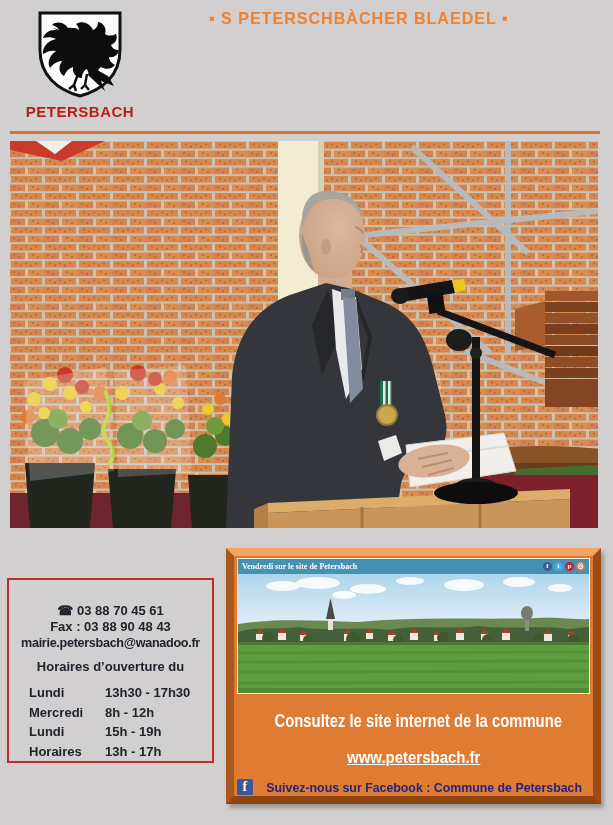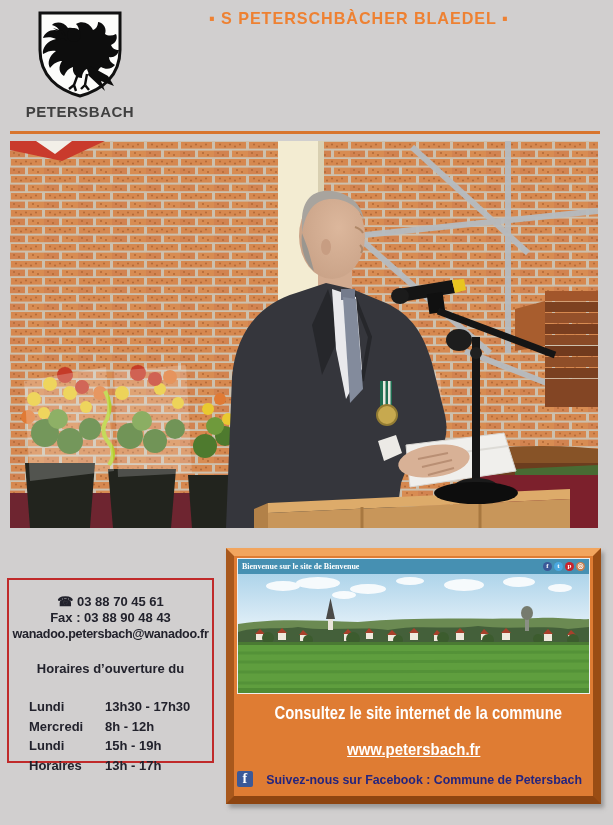--- a/index.html
+++ b/index.html
@@ -4,21 +4,21 @@
 <style>
   html,body{margin:0;padding:0}
   body{
     width:613px;height:825px;position:relative;overflow:hidden;
     background:#d1cfcf;
     font-family:"Liberation Sans",sans-serif;
   }
   
   .crest{position:absolute;left:25px;top:8px;width:110px;text-align:center}
   .crest svg{display:block;margin:0 auto}
-  .crest-label{font-size:15px;font-weight:bold;color:#404040;letter-spacing:.5px;margin-top:3px}
+  .crest-label{font-size:15px;font-weight:bold;color:#b91c1c;letter-spacing:.5px;margin-top:3px}
 
   .masthead{position:absolute;left:118px;top:0;width:482px;text-align:center}
   .main-title{
     margin-top:46px;display:inline-block;white-space:nowrap;
     font-size:41px;font-weight:bold;color:#0b0b0b;
     transform:scale(.78,1.1);transform-origin:center top;
   }
   .sub-title{
     margin-top:9px;display:inline-block;white-space:nowrap;
     font-size:17px;font-weight:bold;color:#ee8132;letter-spacing:1px;
@@ -29,24 +29,24 @@
   
   .photo{position:absolute;left:10px;top:141px;width:588px;height:387px;background:#caa27c}
   .photo svg{display:block}
 
   
   .contact{
     position:absolute;left:7px;top:578px;width:207px;height:185px;box-sizing:border-box;
     border:2px solid #c02a2a;color:#22222c;font-weight:bold;text-align:center;font-size:13px;
   }
   .contact .line{line-height:16px}
-  .contact .first{margin-top:14px}
+  .contact .first{margin-top:23px}
   .contact .email{font-size:12.6px;letter-spacing:-.3px}
-  .hours-title{margin-top:19px;line-height:16px}
-  .sched{margin-top:20px;padding:0 14px 0 20px}
+  .hours-title{margin-top:8px;line-height:16px}
+  .sched{margin-top:8px;padding:0 14px 0 20px}
   .srow{display:flex;line-height:19.5px}
   .sday{width:45%;text-align:left}
   .shrs{width:55%;text-align:left}
 
   
   .webbox{
     position:absolute;left:226px;top:548px;width:375px;height:256px;box-sizing:border-box;
     background:#df7c33;text-align:center;
     border:8px solid #df7c33;
     border-top-color:#f2a55e;border-left-color:#a8581c;
@@ -54,21 +54,21 @@
     box-shadow:3px 4px 4px rgba(110,110,110,.55);
   }
   .shot{width:351px;margin:2px auto 0;border:1px solid #efefef;background:#fff}
   .shot-header{height:15px;background:#4690b2;display:flex;align-items:center;padding:0 4px}
   .shot-title{font-family:"Liberation Serif",serif;font-weight:bold;font-size:8px;color:#fff;flex:1;text-align:left;white-space:nowrap}
   .shot-icons{display:flex;gap:2px}
   .si{width:9px;height:9px;border-radius:50%;color:#fff;font-size:7px;line-height:9px;font-weight:bold;text-align:center;font-family:"Liberation Serif",serif}
   .si-0{background:#3b5998}.si-1{background:#4aa8e0}.si-2{background:#c8232c}.si-3{background:#c97f4f}
   .shot-img svg{display:block}
 
-  .cta{margin-top:8px;height:22px}
+  .cta{margin-top:16px;height:22px}
   .cta span{display:inline-block;white-space:nowrap;font-size:19px;font-weight:bold;color:#fff;transform:scaleX(.78);transform-origin:center top}
   .url{margin-top:16px;height:20px}
   .url a{display:inline-block;white-space:nowrap;font-size:17px;font-weight:bold;color:#fff;text-decoration:underline;transform:scaleX(.88);transform-origin:center top;cursor:pointer}
   .fbrow{margin-top:11px;display:flex;align-items:center;justify-content:center;gap:5px;cursor:pointer}
   .fb-ic{width:16px;height:16px;background:#3b5998;border-radius:2px;color:#fff;font-family:"Liberation Serif",serif;font-weight:bold;font-size:14px;line-height:15px;text-align:center}
   .fb-tx{display:inline-block;white-space:nowrap;font-size:13px;font-weight:bold;color:#24247e;transform:scaleX(.95)}
 </style>
 </head>
 <body>
 
@@ -282,21 +282,21 @@
   </g>
 </svg>
 </div>
 
 <div class="contact">
   <div class="line first">
     <span>☎</span>
     <span>03 88 70 45 61</span>
   </div>
   <div class="line">Fax : 03 88 90 48 43</div>
-  <div class="line email">wanadoo.petersbach@wanadoo.fr</div>
+  <div class="line email">mairie.petersbach@wanadoo.fr</div>
   <div class="hours-title">
     <div>Horaires d’ouverture du</div>
   </div>
   <div class="sched">
     <div class="srow">
       <span class="sday">Lundi</span>
       <span class="shrs">13h30 - 17h30</span>
     </div>
     <div class="srow">
       <span class="sday">Mercredi</span>
@@ -309,21 +309,21 @@
     <div class="srow">
       <span class="sday">Horaires</span>
       <span class="shrs">13h - 17h</span>
     </div>
   </div>
 </div>
 
 <div class="webbox">
   <div class="shot">
     <div class="shot-header">
-      <span class="shot-title">Bienvenue sur le site de Bienvenue</span>
+      <span class="shot-title">Vendredi sur le site de Petersbach</span>
       <span class="shot-icons">
         <span class="si si-0">f</span>
         <span class="si si-1">t</span>
         <span class="si si-2">p</span>
         <span class="si si-3">◎</span>
       </span>
     </div>
     <div class="shot-img">
       <svg width="351" height="119" viewBox="0 0 351 119">
         <defs>

